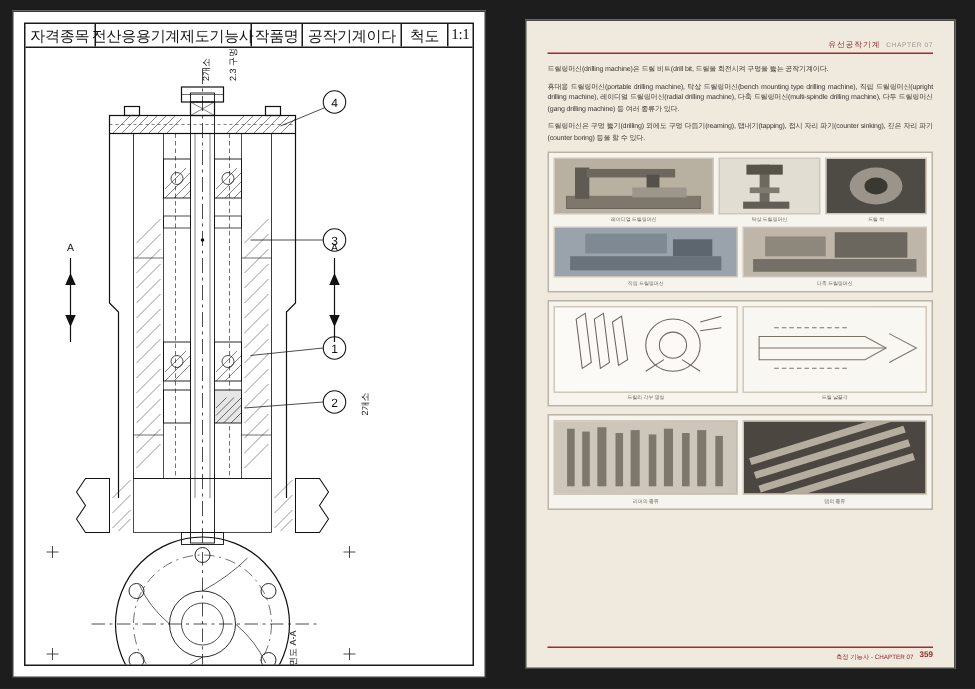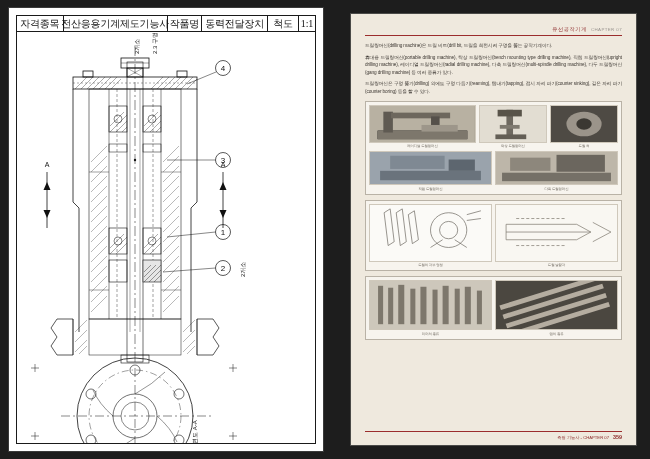--- a/index.html
+++ b/index.html
@@ -142,21 +142,21 @@
 
 <div id="page">
 
   <div class="sheet">
     <div class="sheet-inner">
 
       <div class="titleblock">
         <div class="tb-cell tb-c1">자격종목</div>
         <div class="tb-cell tb-c2">전산응용기계제도기능사</div>
         <div class="tb-cell tb-c3">작품명</div>
-        <div class="tb-cell tb-c4">동력전달장치</div>
+        <div class="tb-cell tb-c4">공작기계이다</div>
         <div class="tb-cell tb-c5">척도</div>
         <div class="tb-cell tb-c6">1:1</div>
       </div>
 
       <div class="canvas">
         <svg class="drawing-svg" width="300" height="412" viewBox="0 0 300 412">
           <g stroke="#111" fill="none" stroke-width="0.8">
 
             <line x1="118" y1="14" x2="118" y2="330" stroke-dasharray="10 3 2 3" stroke-width="0.5"></line>
 

